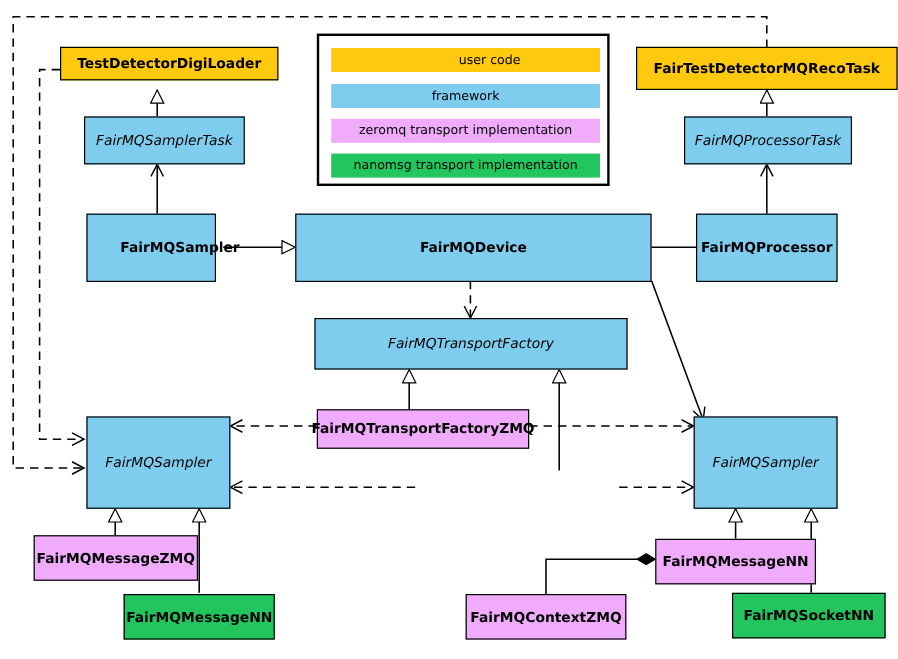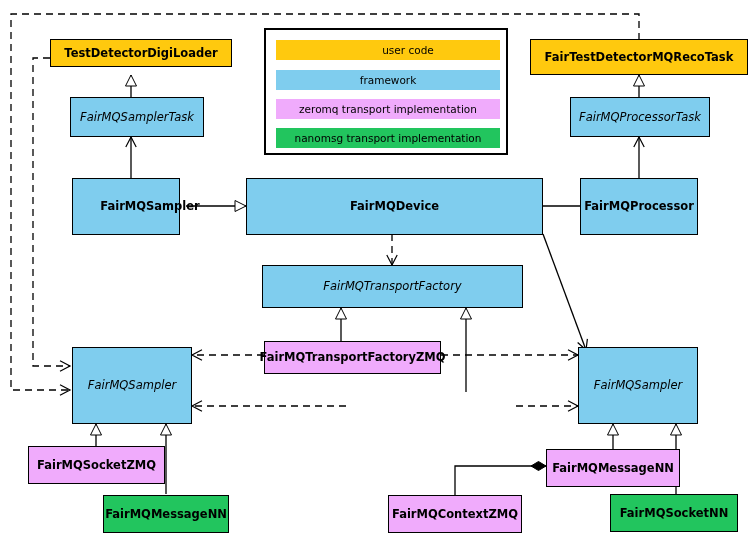--- a/index.html
+++ b/index.html
@@ -142,21 +142,21 @@
 
   <div class="node fw" style="left:72px;top:347px;width:120px;height:77px;">
     <span class="abs">FairMQSampler</span>
   </div>
 
   <div class="node fw" style="left:578px;top:347px;width:120px;height:77px;">
     <span class="abs">FairMQSampler</span>
   </div>
 
   <div class="node zmq" style="left:28px;top:446px;width:137px;height:38px;">
-    <span class="bold">FairMQSocketZMQ</span>
+    <span class="bold">FairMQMessageZMQ</span>
   </div>
 
   <div class="node nn" style="left:103px;top:495px;width:126px;height:38px;">
     <span class="bold">FairMQMessageNN</span>
   </div>
 
   <div class="node zmq" style="left:388px;top:495px;width:134px;height:38px;">
     <span class="bold">FairMQContextZMQ</span>
   </div>
 

